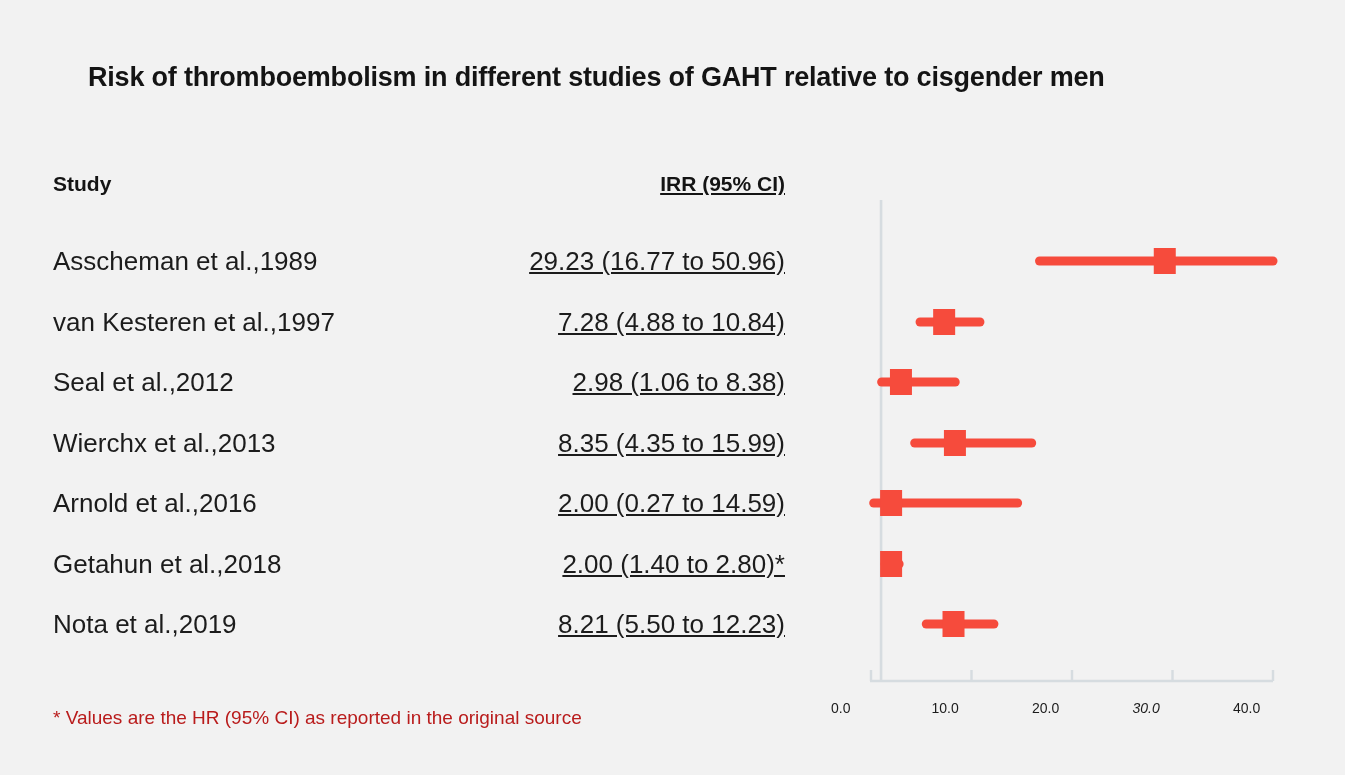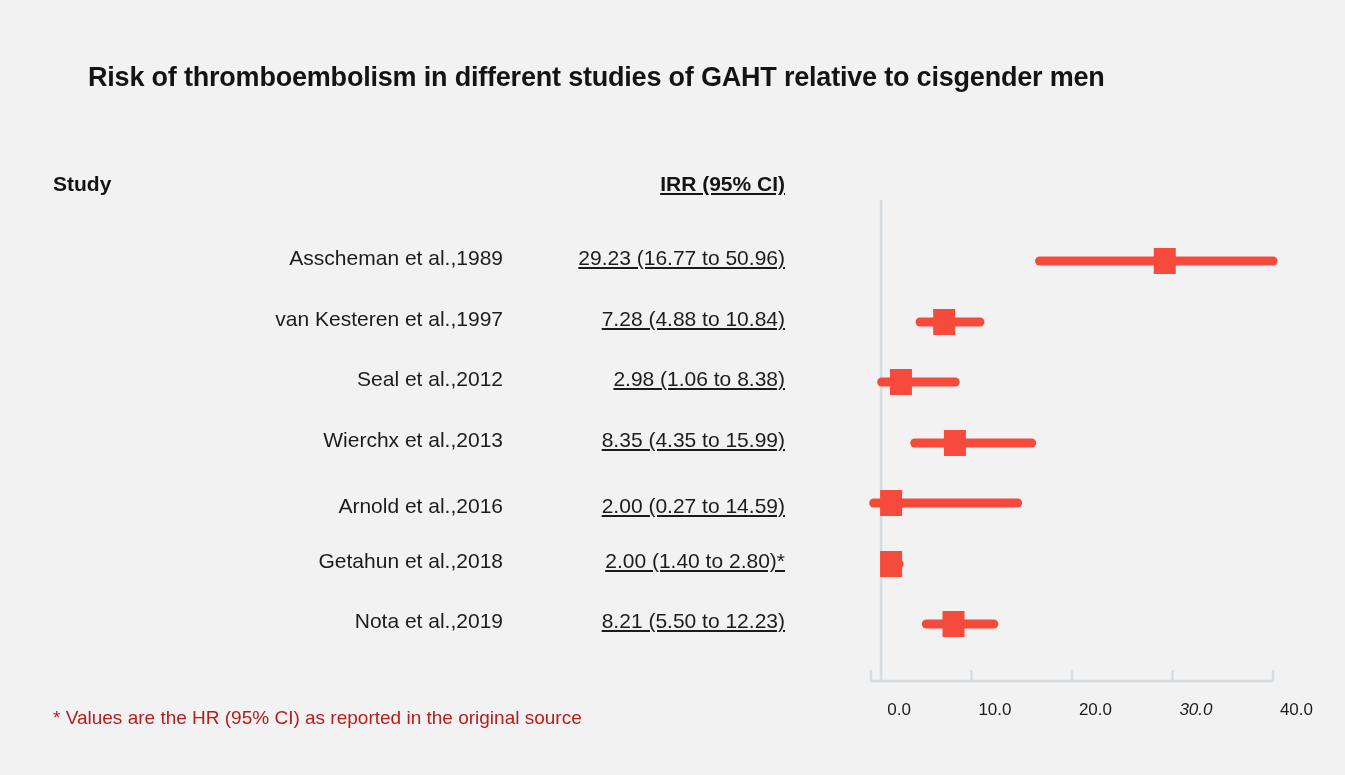--- a/index.html
+++ b/index.html
@@ -69,25 +69,24 @@
     height: 30px;
   }
   .data-row {
     position: absolute;
     left: 0;
     width: 840px;
     height: 30px;
   }
   .data-row .col-study,
   .data-row .col-value {
-    font-size: 21px;
+    font-size: 26px;
     font-weight: normal;
     color: #1c1c1c;
     white-space: nowrap;
-    text-align: right;
   }
   .footnote {
     position: absolute;
     left: 53px;
     top: 707px;
     font-size: 19px;
     color: #b91c1c;
     white-space: nowrap;
     text-align: center;
   }
@@ -100,23 +99,23 @@
     width: 1345px;
     height: 775px;
   }
   .plot-svg {
     position: absolute;
     left: 0;
     top: 0;
   }
   .tick-label {
     position: absolute;
-    font-size: 17px;
+    font-size: 14px;
     color: #1c1c1c;
-    text-align: right;
+    text-align: left;
     width: 80px;
     top: 700px;
   }
 </style>
 </head>
 <body>
 
 <div id="page">
 
   <div class="chart-title">Risk of thromboembolism in different studies of GAHT relative to cisgender men</div>
@@ -138,21 +137,21 @@
           <div class="col-value">7.28 (4.88 to 10.84)</div>
         </div>
         <div class="data-row" style="top: 367px;">
           <div class="col-study">Seal et al.,2012</div>
           <div class="col-value">2.98 (1.06 to 8.38)</div>
         </div>
         <div class="data-row" style="top: 428px;">
           <div class="col-study">Wierchx et al.,2013</div>
           <div class="col-value">8.35 (4.35 to 15.99)</div>
         </div>
-        <div class="data-row" style="top: 488px; margin-top: 6px;">
+        <div class="data-row" style="top: 488px;">
           <div class="col-study">Arnold et al.,2016</div>
           <div class="col-value">2.00 (0.27 to 14.59)</div>
         </div>
         <div class="data-row" style="top: 549px;">
           <div class="col-study">Getahun et al.,2018</div>
           <div class="col-value">2.00 (1.40 to 2.80)*</div>
         </div>
         <div class="data-row" style="top: 609px;">
           <div class="col-study">Nota et al.,2019</div>
           <div class="col-value">8.21 (5.50 to 12.23)</div>

